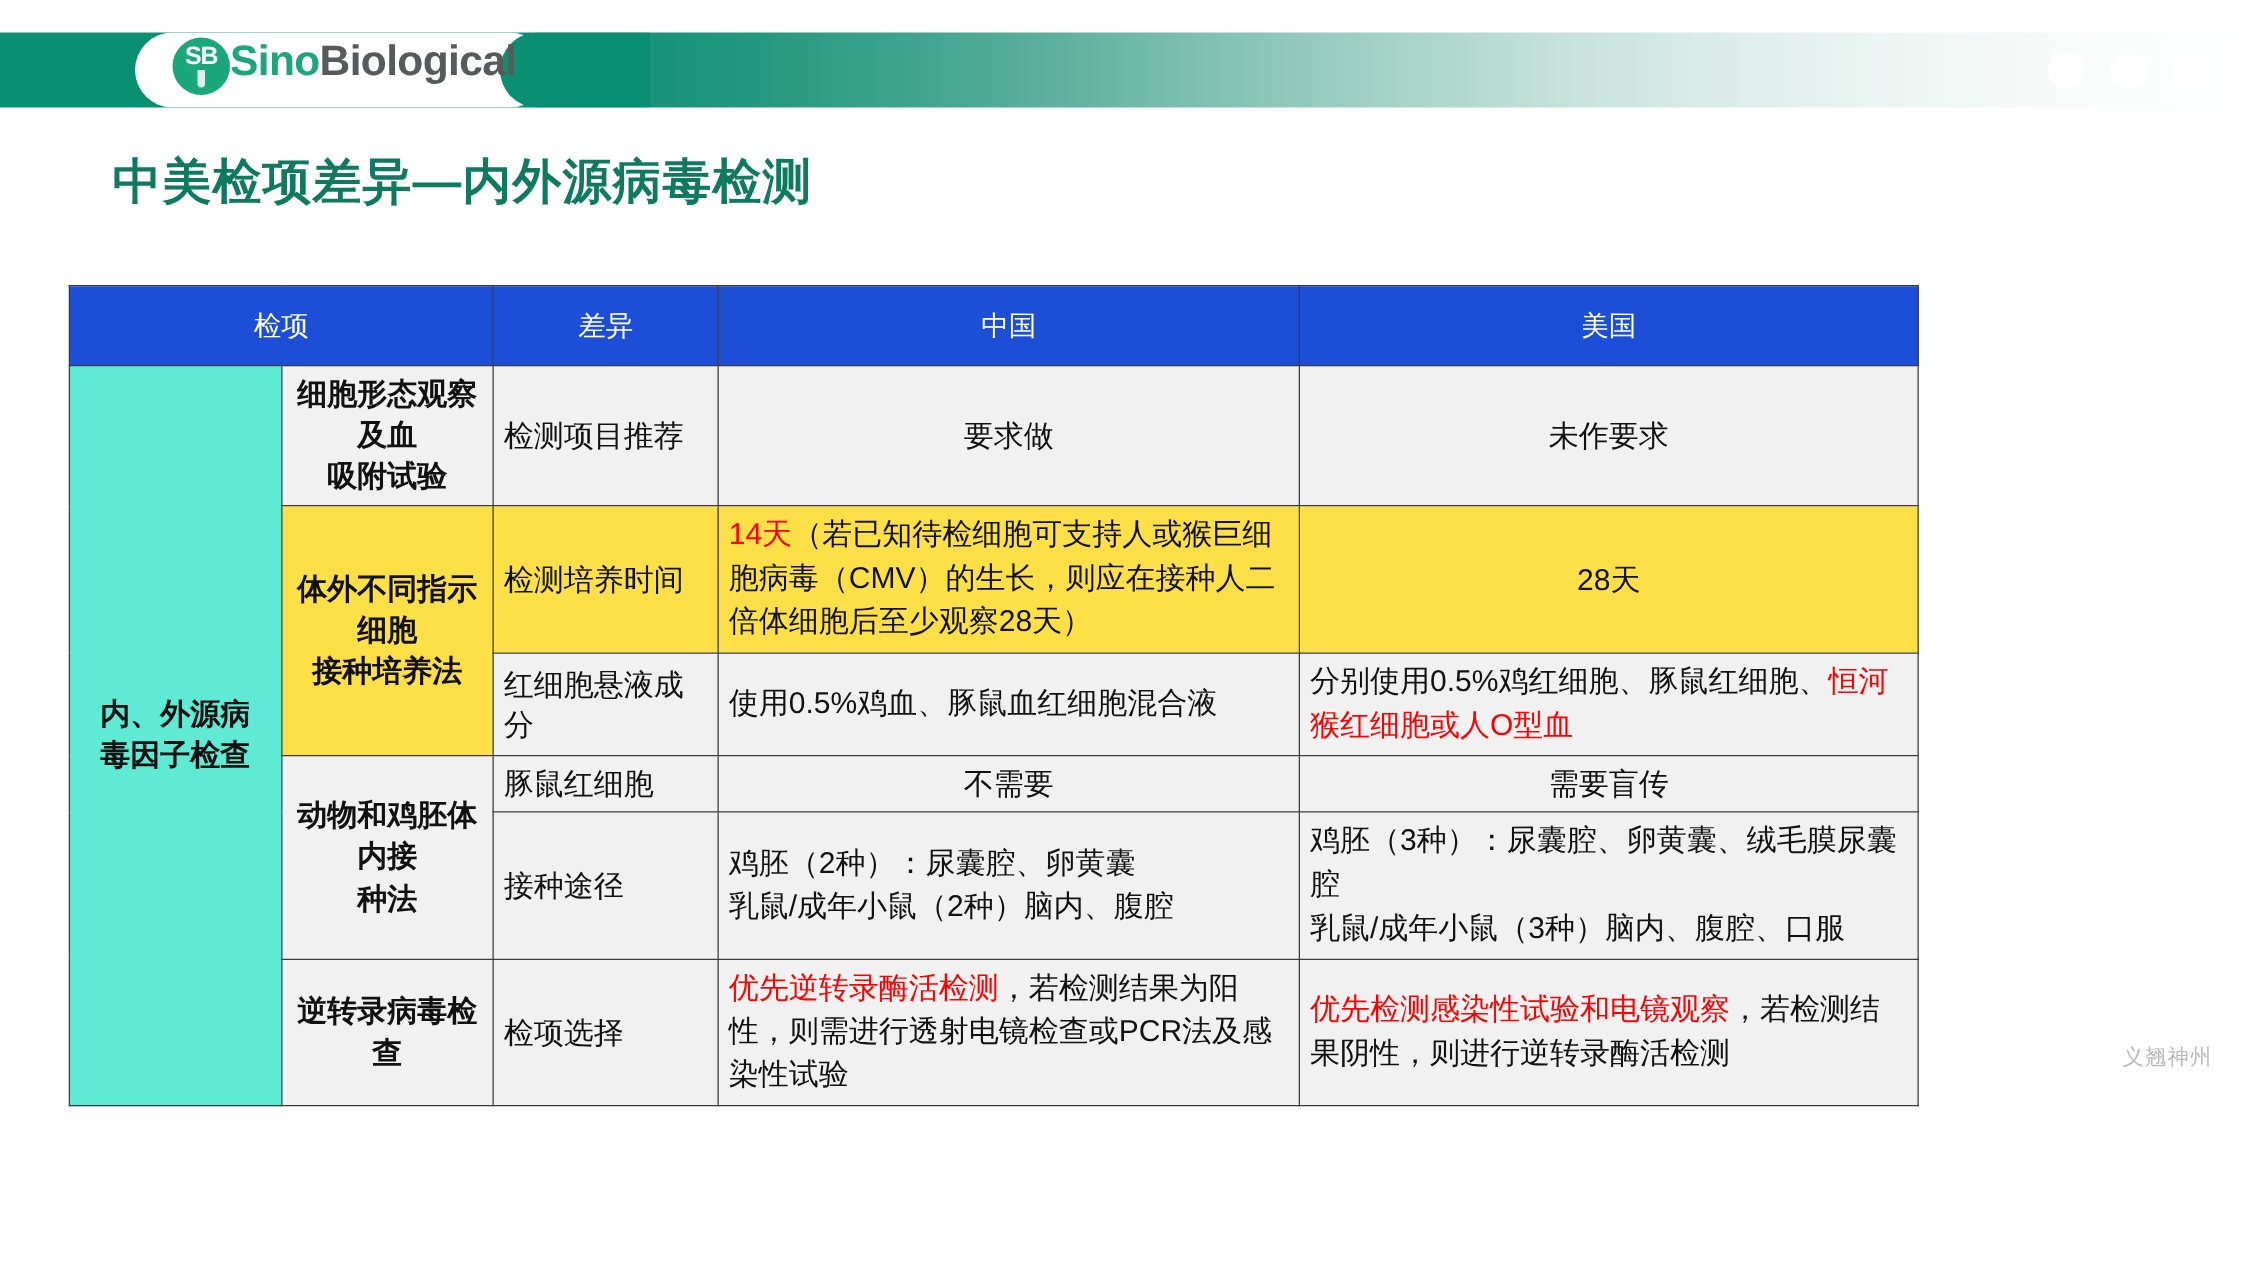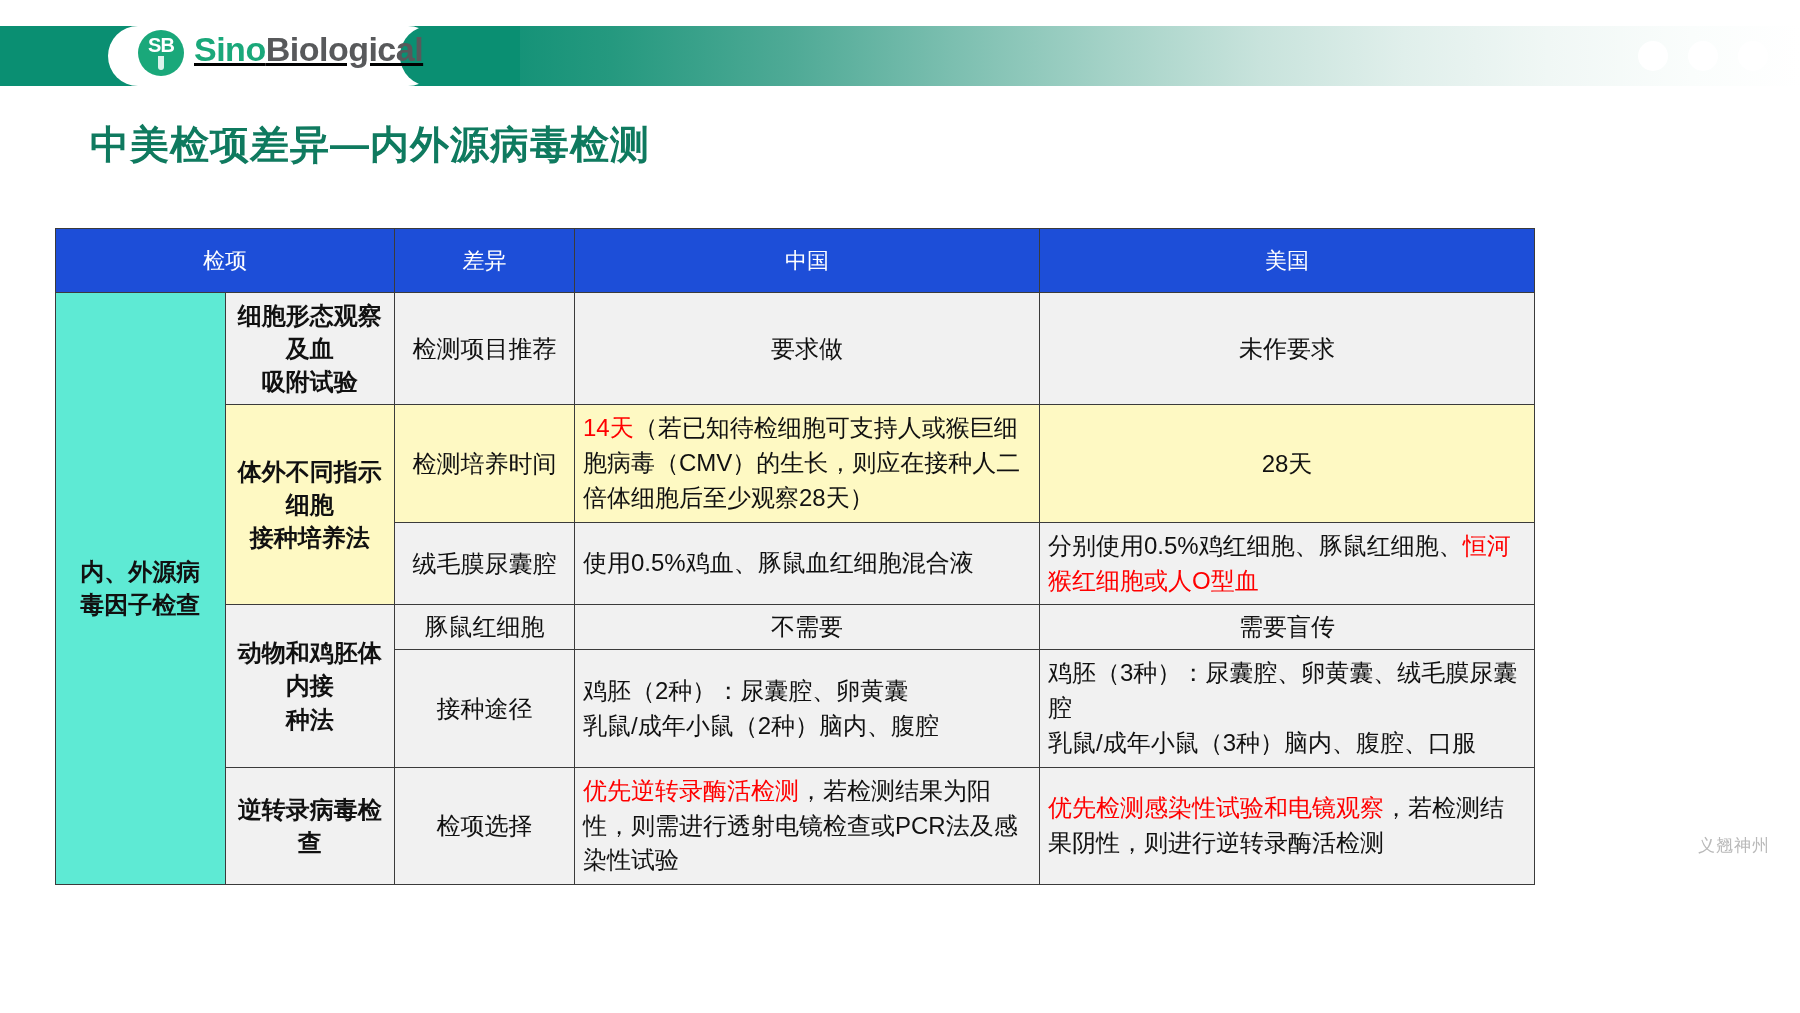--- a/index.html
+++ b/index.html
@@ -60,21 +60,21 @@
     text-align: center;
     font-size: 20px; font-weight: bold; color: #ffffff;
     letter-spacing: -1px;
     font-family: "Liberation Sans", sans-serif;
   }
   .logo-mark .flask {
     position: absolute; left: 20px; top: 26px;
     width: 6px; height: 14px; border-radius: 0 0 3px 3px;
     background: #ffffff; opacity: .85;
   }
-  .logo-text { margin-left: 10px; font-size: 34px; font-weight: bold; letter-spacing: -0.5px; white-space: nowrap; text-decoration: underline; }
+  .logo-text { font-size: 34px; font-weight: bold; letter-spacing: -0.5px; white-space: nowrap; }
   .logo-text .sino { color: #1aa87a; }
   .logo-text .bio  { color: #58595b; }
 
   
   .slide-title {
     position: absolute; left: 90px; top: 118px;
     font-size: 39px; font-weight: bold;
     color: #0f7a5f; letter-spacing: 1px;
     white-space: nowrap;
   }
@@ -107,25 +107,25 @@
     font-weight: bold;
     font-size: 21px;
     text-align: center;
     line-height: 1.35;
     width: 135px;
   }
   .cat {
     font-weight: bold; text-align: center; line-height: 1.38;
     font-size: 21px;
   }
-  .diff { text-align: center; font-size: 20px; }
+  .diff { text-align: left; font-size: 20px; }
   .ctr  { text-align: center; }
   .lft  { text-align: left; line-height: 1.45; }
   .shade { background: #f1f1f1; }
-  .plain { background: #fef9c3; margin-left: 12px; }
+  .plain { background: #fde047; margin-left: 12px; }
   .red { color: #ff0000; }
 
   .watermark {
     position: absolute; right: 30px; top: 834px;
     font-size: 17px; color: #b9b9b9; letter-spacing: 1px;
   }
 </style>
 </head>
 <body>
 
@@ -180,21 +180,21 @@
         <td class="cat plain" rowspan="2">
           <div>体外不同指示细胞</div>
           <div>接种培养法</div>
         </td>
         <td class="diff plain">检测培养时间</td>
         <td class="lft plain"><span class="red">14天</span><span>（若已知待检细胞可支持人或猴巨细胞病毒（CMV）的生长，则应在接种人二倍体细胞后至少观察28天）</span></td>
         <td class="ctr plain">28天</td>
       </tr>
 
       <tr>
-        <td class="diff shade">绒毛膜尿囊腔</td>
+        <td class="diff shade">红细胞悬液成分</td>
         <td class="lft shade">使用0.5%鸡血、豚鼠血红细胞混合液</td>
         <td class="lft shade"><span>分别使用0.5%鸡红细胞、豚鼠红细胞、</span><span class="red">恒河猴红细胞或人O型血</span></td>
       </tr>
 
       <tr>
         <td class="cat shade" rowspan="2">
           <div>动物和鸡胚体内接</div>
           <div>种法</div>
         </td>
         <td class="diff shade">豚鼠红细胞</td>

